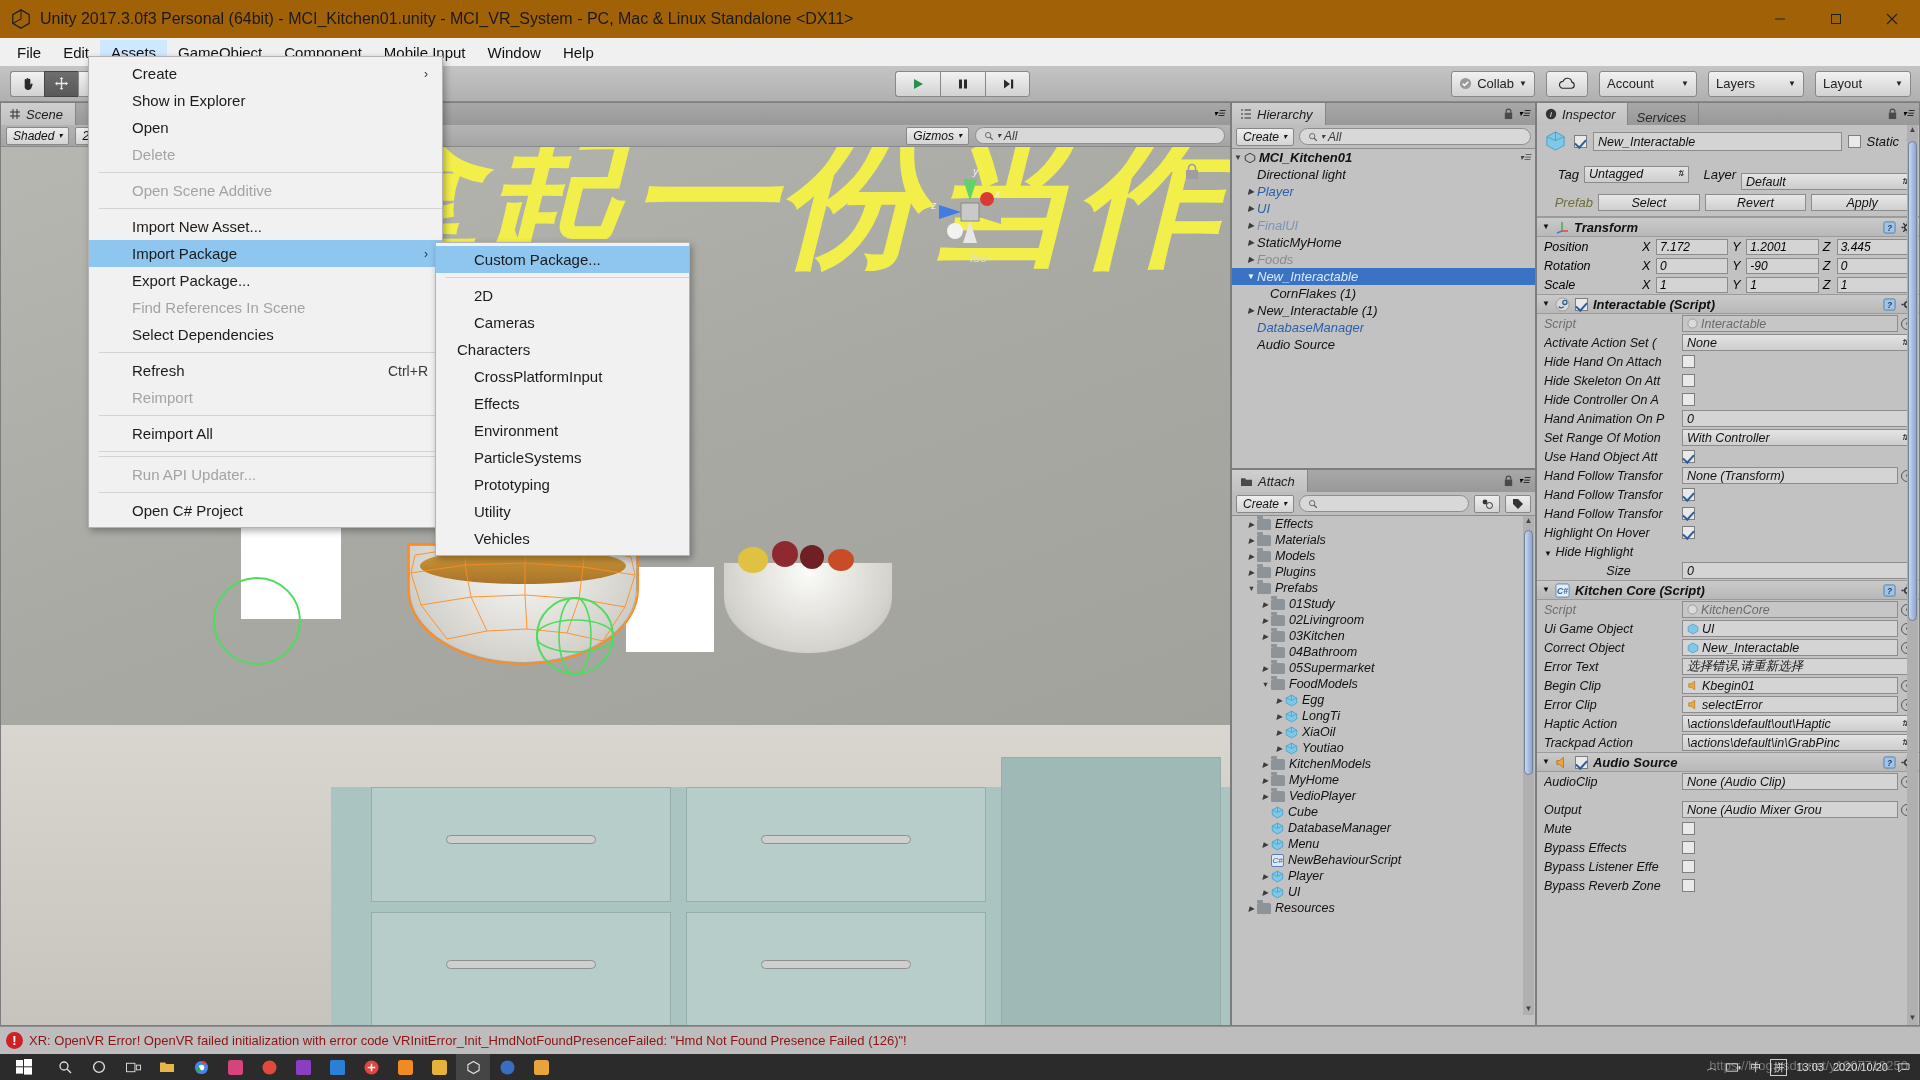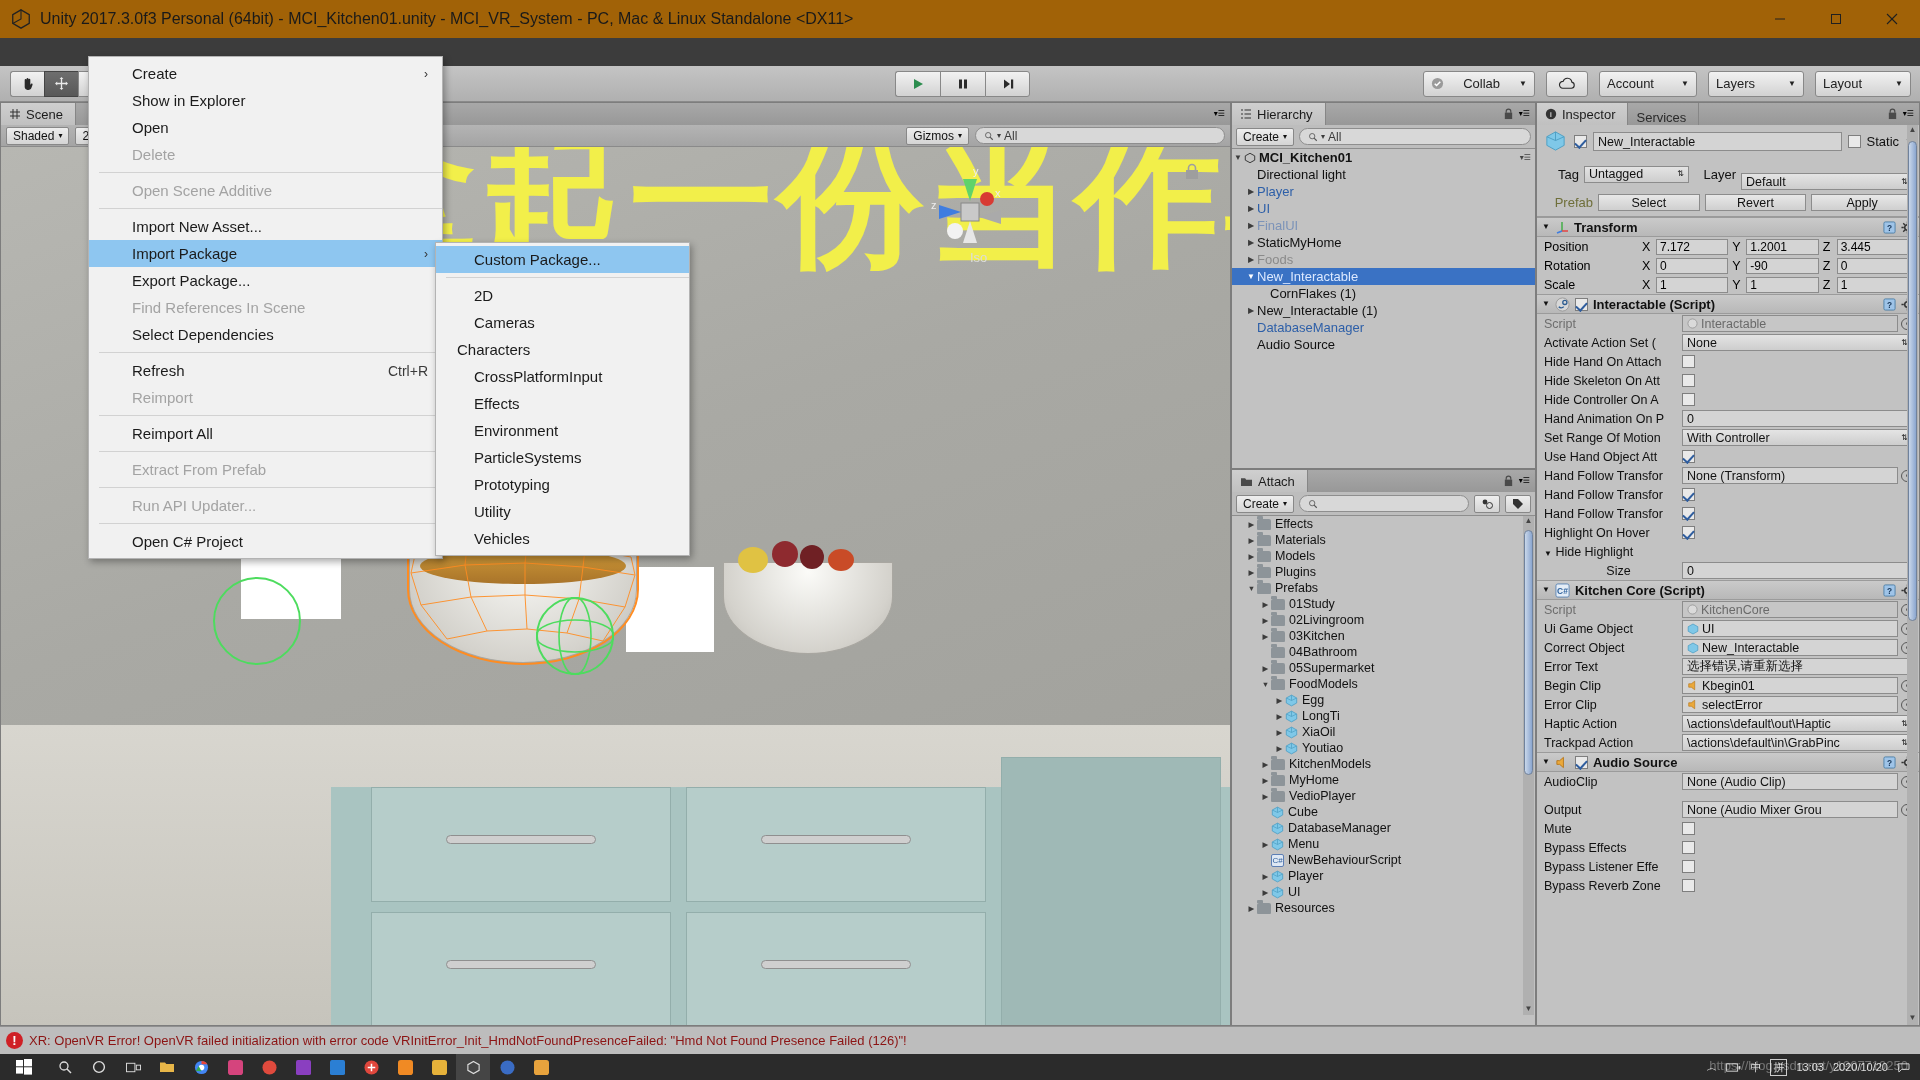--- a/index.html
+++ b/index.html
@@ -34,36 +34,36 @@
   .toolbar {
     position:absolute; left:0; top:66px; width:1920px; height:36px;
     background:linear-gradient(#c4c4c4,#b0b0b0); border-bottom:1px solid #8a8a8a;
     display:flex; align-items:center;
   }
   .tbtn {
     height:26px; min-width:34px; margin:0 1px;
     background:linear-gradient(#f2f2f2,#d2d2d2);
     border:1px solid #888; border-radius:3px;
     display:flex; align-items:center; justify-content:center;
-    font-size:13px; color:#222; padding:0 7px; gap:19px;
+    font-size:13px; color:#222; padding:0 7px; gap:5px;
   }
   .tbtn.dark { background:linear-gradient(#6e6e6e,#585858); border-color:#444; }
   .tool-group { display:flex; margin-left:10px; }
   .tool-group .tbtn { border-radius:0; margin:0; border-right:none; }
   .tool-group .tbtn:first-child { border-radius:3px 0 0 3px; }
   .tool-group .tbtn:last-child { border-radius:0 3px 3px 0; border-right:1px solid #888; }
   .play-group { position:absolute; left:895px; display:flex; }
   .play-group .tbtn { width:45px; border-radius:0; margin:0; border-right:none; }
   .play-group .tbtn:first-child { border-radius:3px 0 0 3px; }
   .play-group .tbtn:last-child { border-radius:0 3px 3px 0; border-right:1px solid #888; }
   .right-tools { position:absolute; right:8px; display:flex; align-items:center; gap:9px; }
   .caret { font-size:8px; line-height:1; }
 
   
-  .panel { position:absolute; background:#c2c2c2; border:1px solid #7d7d7d; }
+  .panel { position:absolute; background:#c2c2c2; border:1px solid #7d7d7d;font-style:italic; }
   .panel-tabrow {
     height:22px; background:linear-gradient(#a8a8a8,#989898);
     display:flex; align-items:stretch; position:relative;
   }
   .ptab {
     display:flex; align-items:center; gap:5px; padding:0 12px 0 8px;
     font-size:13px; color:#1c1c1c; background:linear-gradient(#cfcfcf,#c0c0c0);
     border-right:1px solid #868686;
   }
   .ptab.inactive { background:transparent; color:#2a2a2a;align-items:flex-end; }
@@ -235,20 +235,30 @@
       </div>
       <div class="win-btn close">
         <svg width="12" height="12" viewBox="0 0 12 12">
             <line x1="1" y1="1" x2="11" y2="11" stroke-width="1.1"></line>
             <line x1="11" y1="1" x2="1" y2="11" stroke-width="1.1"></line>
           </svg>
       </div>
     </div>
   </div>
 
+  <div class="menubar">
+    <div class="menu-item">File</div>
+    <div class="menu-item">Edit</div>
+    <div class="menu-item active">Assets</div>
+    <div class="menu-item">GameObject</div>
+    <div class="menu-item">Component</div>
+    <div class="menu-item">Mobile Input</div>
+    <div class="menu-item">Window</div>
+    <div class="menu-item">Help</div>
+  </div>
 
   <div class="toolbar">
     <div class="tool-group">
       <div class="tbtn">
         <svg width="15" height="15" viewBox="0 0 16 16">
             <path d="M5 9V4.2a1 1 0 012 0V8V3.2a1 1 0 012 0V8V4a1 1 0 012 0v5.5l.8-1.3a1 1 0 011.6 1L12 13c-.7 1.2-1.8 1.8-3 1.8H8c-1.7 0-3-1.3-3-3z" fill="#2a2a2a"></path>
           </svg>
       </div>
       <div class="tbtn dark">
         <svg width="15" height="15" viewBox="0 0 16 16">
@@ -1165,23 +1175,20 @@
         <span class="shortcut">Ctrl+R</span>
       </div>
       <div class="mrow disabled">
         <span>Reimport</span>
       </div>
       <div class="msep"></div>
       <div class="mrow">
         <span>Reimport All</span>
       </div>
       <div class="msep"></div>
-      <div class="mrow disabled">
-        <span>Extract From Prefab</span>
-      </div>
       <div class="msep"></div>
       <div class="mrow disabled">
         <span>Run API Updater...</span>
       </div>
       <div class="msep"></div>
       <div class="mrow">
         <span>Open C# Project</span>
       </div>
     </div>
 

